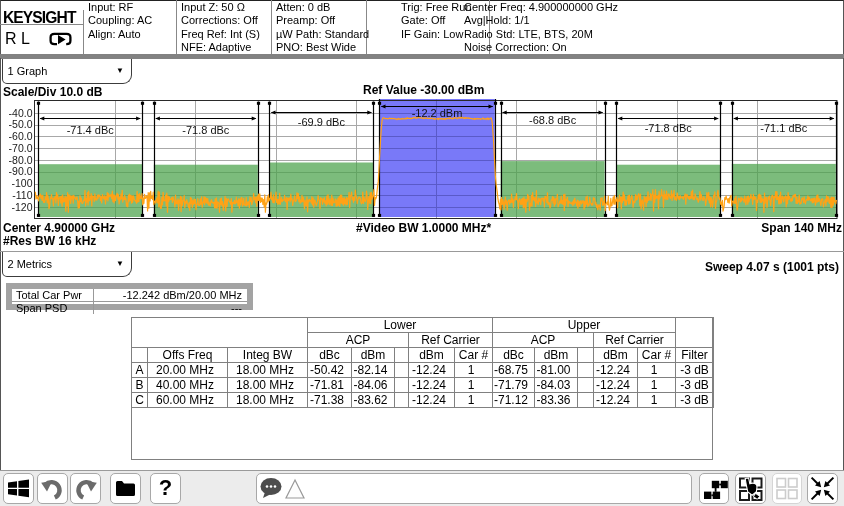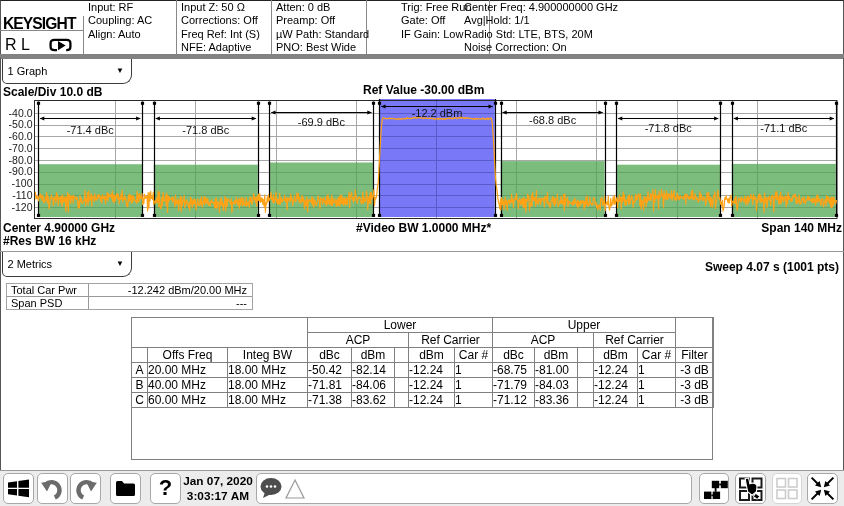--- a/index.html
+++ b/index.html
@@ -5,35 +5,35 @@
 * { margin:0; padding:0; box-sizing:border-box; }
 html,body { width:844px; height:506px; overflow:hidden; }
 body { font-family:"Liberation Sans", sans-serif; background:#fff; position:relative; }
 .abs { position:absolute; }
 #hdr { left:0; top:0; width:844px; height:54px; border-top:1px solid #222; border-left:1px solid #555; border-right:1px solid #555; background:#fff; }
 .hcol { position:absolute; top:0; height:54px; border-right:1px solid #888; font-size:11px; line-height:13.4px; padding:1px 0 0 4px; color:#000; white-space:nowrap; }
 #graybar { left:0; top:54px; width:844px; height:4.5px; background:#828282; }
 .tab { position:absolute; left:2px; width:130px; height:25px; background:#fff; border:1px solid #3c3c3c; border-top:none; border-radius:0 0 9px 5px; font-size:11px; line-height:24px; padding-left:4.5px; color:#000; }
 .tab .arr { position:absolute; right:7px; top:0; font-size:8px; line-height:24px; }
 .b { font-weight:bold; font-size:12px; color:#000; white-space:nowrap; }
-#keysight { position:absolute; left:0; top:16px; width:84px; height:54px; border-right:1px solid #888; }
+#keysight { position:absolute; left:0; top:10px; width:84px; height:54px; border-right:1px solid #888; }
 #keysight .kt { font-weight:bold; font-size:15.6px; letter-spacing:-0.9px; padding:0px 0 0 3px; height:15px; border-bottom:1px solid #888; line-height:15px; }
 #sidel { left:0; top:58px; width:1px; height:412px; background:#555; }
 #sider { left:843px; top:58px; width:1px; height:412px; background:#555; }
 #divider { left:0; top:251px; width:844px; height:1px; background:#999; }
-#mtable { left:6px; top:283px; width:247px; height:27px; border:1px solid #a3a3a3; font-size:11px; }
+#mtable { left:6px; top:283px; width:247px; height:27px; border:6px solid #a3a3a3; font-size:11px; }
 #mtable .r { height:13px; line-height:13px; position:relative; }
 #mtable .r1 { border-bottom:1px solid #999; }
 #mtable .lbl { position:absolute; left:4px; top:0; }
 #mtable .val { position:absolute; right:5px; top:0; text-align:right; }
 #mtable .cdiv { position:absolute; left:81px; top:0; width:1px; height:25px; background:#999; }
 table.big { position:absolute; left:131px; top:317px; border-collapse:collapse; font-size:12px; color:#000; table-layout:fixed; }
 table.big td { border:1px solid #808080; padding:0; height:14.7px; white-space:nowrap; overflow:hidden; }
 table.big td.c { text-align:center; }
-table.big td.rr { text-align:left; padding-right:5px; }
+table.big td.rr { text-align:center; padding-right:5px; }
 #bigbox { left:131px; top:317px; width:582px; height:143px; border:1px solid #808080; }
 #toolbar { left:0; top:470px; width:844px; height:36px; background:#ececec; border-top:1px solid #9a9a9a; }
 .btn { position:absolute; top:2px; height:31px; background:#fff; border:1px solid #a8a8a8; border-radius:5px; }
 .date { position:absolute; left:181px; top:2px; width:74px; text-align:center; font-size:11.8px; line-height:14.5px; font-weight:bold; color:#000; padding-top:1px; white-space:nowrap; }
 </style>
 </head>
 <body>
 <div id="hdr" class="abs"></div>
 <div id="keysight">
   <div class="kt">KEYSIGHT</div>
@@ -321,21 +321,20 @@
         <path d="M12.2 23.6 A 8.1 8.1 0 1 1 21.4 10.6" fill="none" stroke="#6b6b6b" stroke-width="4.4"></path>
         <path d="M25.8 8.8 L14.8 7 L20 17.6 Z" fill="#6b6b6b"></path>
       </svg>
   </div>
   <div class="btn" style="left:110px;width:31px;">
     <svg width="29" height="29" viewBox="0 0 29 29">
         <path d="M5 8.5 Q5 7 6.5 7 H11 L13 9.5 H22.5 Q24 9.5 24 11 V20.5 Q24 22 22.5 22 H6.5 Q5 22 5 20.5 Z" fill="#000"></path>
       </svg>
   </div>
   <div class="btn" style="left:150px;width:31px;font-weight:bold;font-size:22px;text-align:center;line-height:28px;">?</div>
-  <div class="date">Jan&nbsp;07,&nbsp;2020<br>3:03:17&nbsp;AM</div>
   <div class="btn" style="left:256px;width:436px;">
     <svg width="60" height="29" viewBox="0 0 60 29">
       <ellipse cx="14" cy="12.5" rx="10.5" ry="8.5" fill="#4d4d4d"></ellipse>
       <path d="M8 18 L6 24 L14 20 Z" fill="#4d4d4d"></path>
       <circle cx="10" cy="12.5" r="1.3" fill="#fff"></circle>
         <circle cx="14" cy="12.5" r="1.3" fill="#fff"></circle>
         <circle cx="18" cy="12.5" r="1.3" fill="#fff"></circle>
       <path d="M38 6 L47 24 H29 Z" fill="#fdfdfd" stroke="#999" stroke-width="1.2"></path>
     </svg>
   </div>

